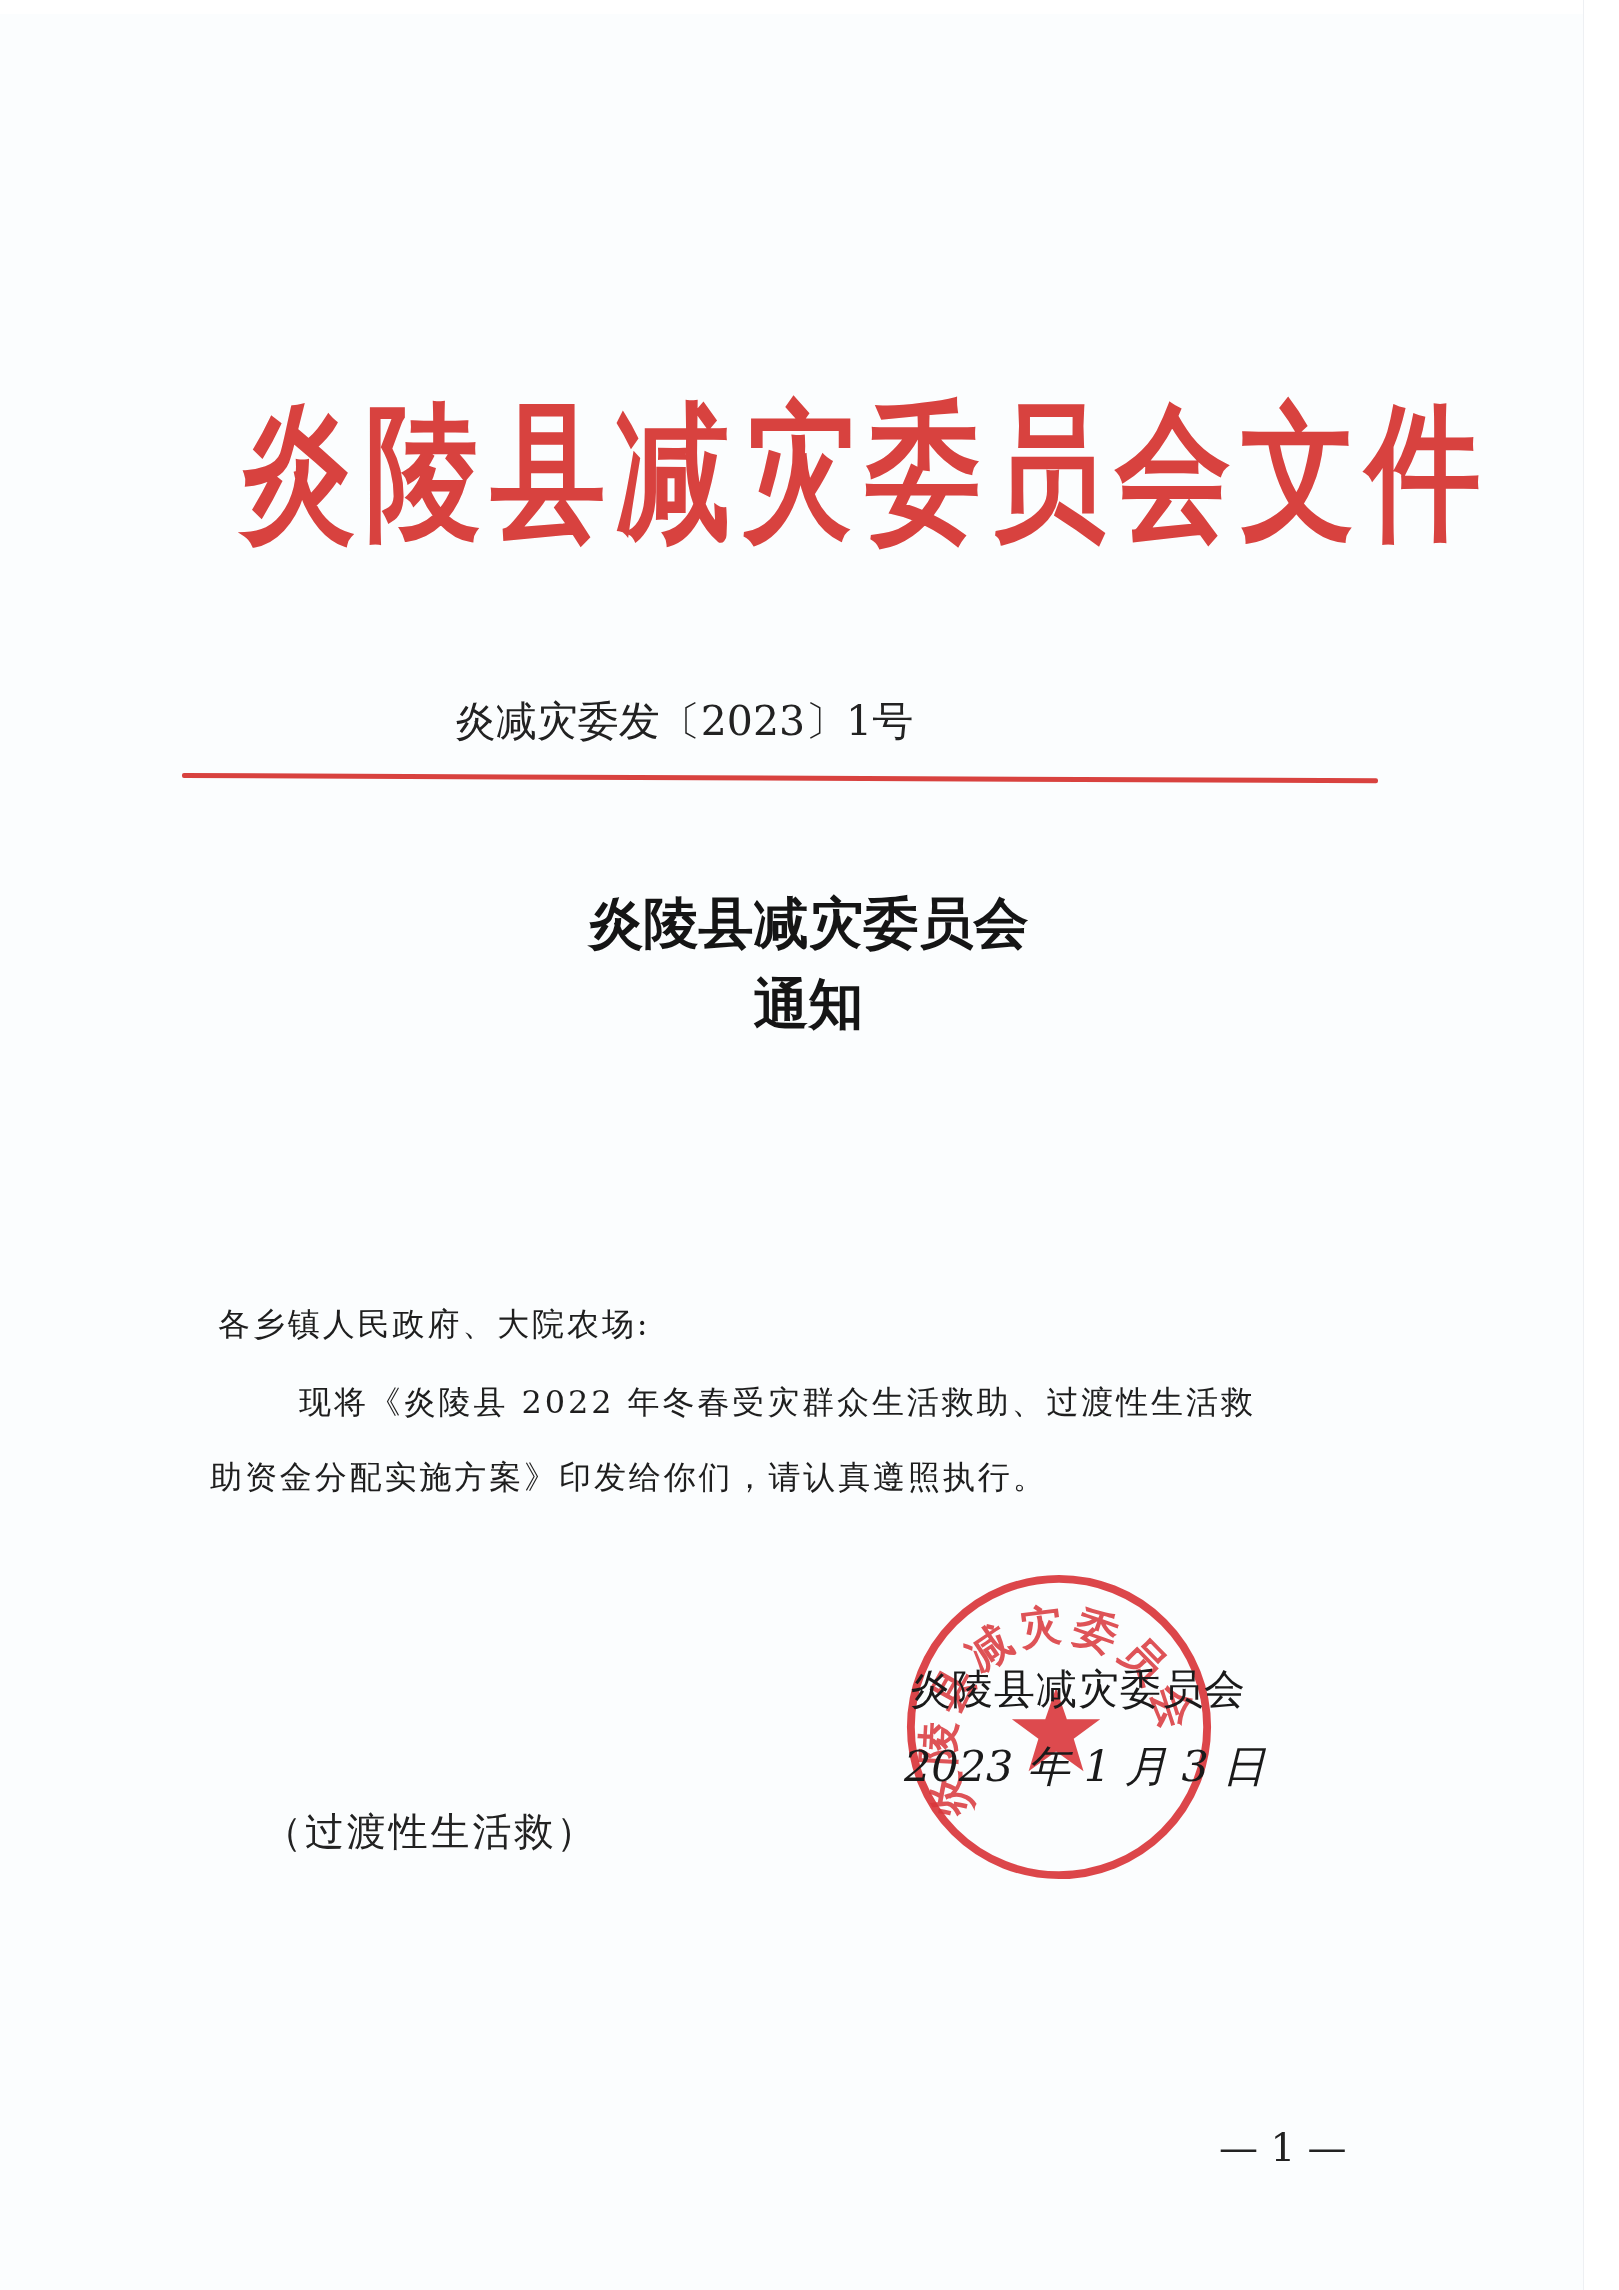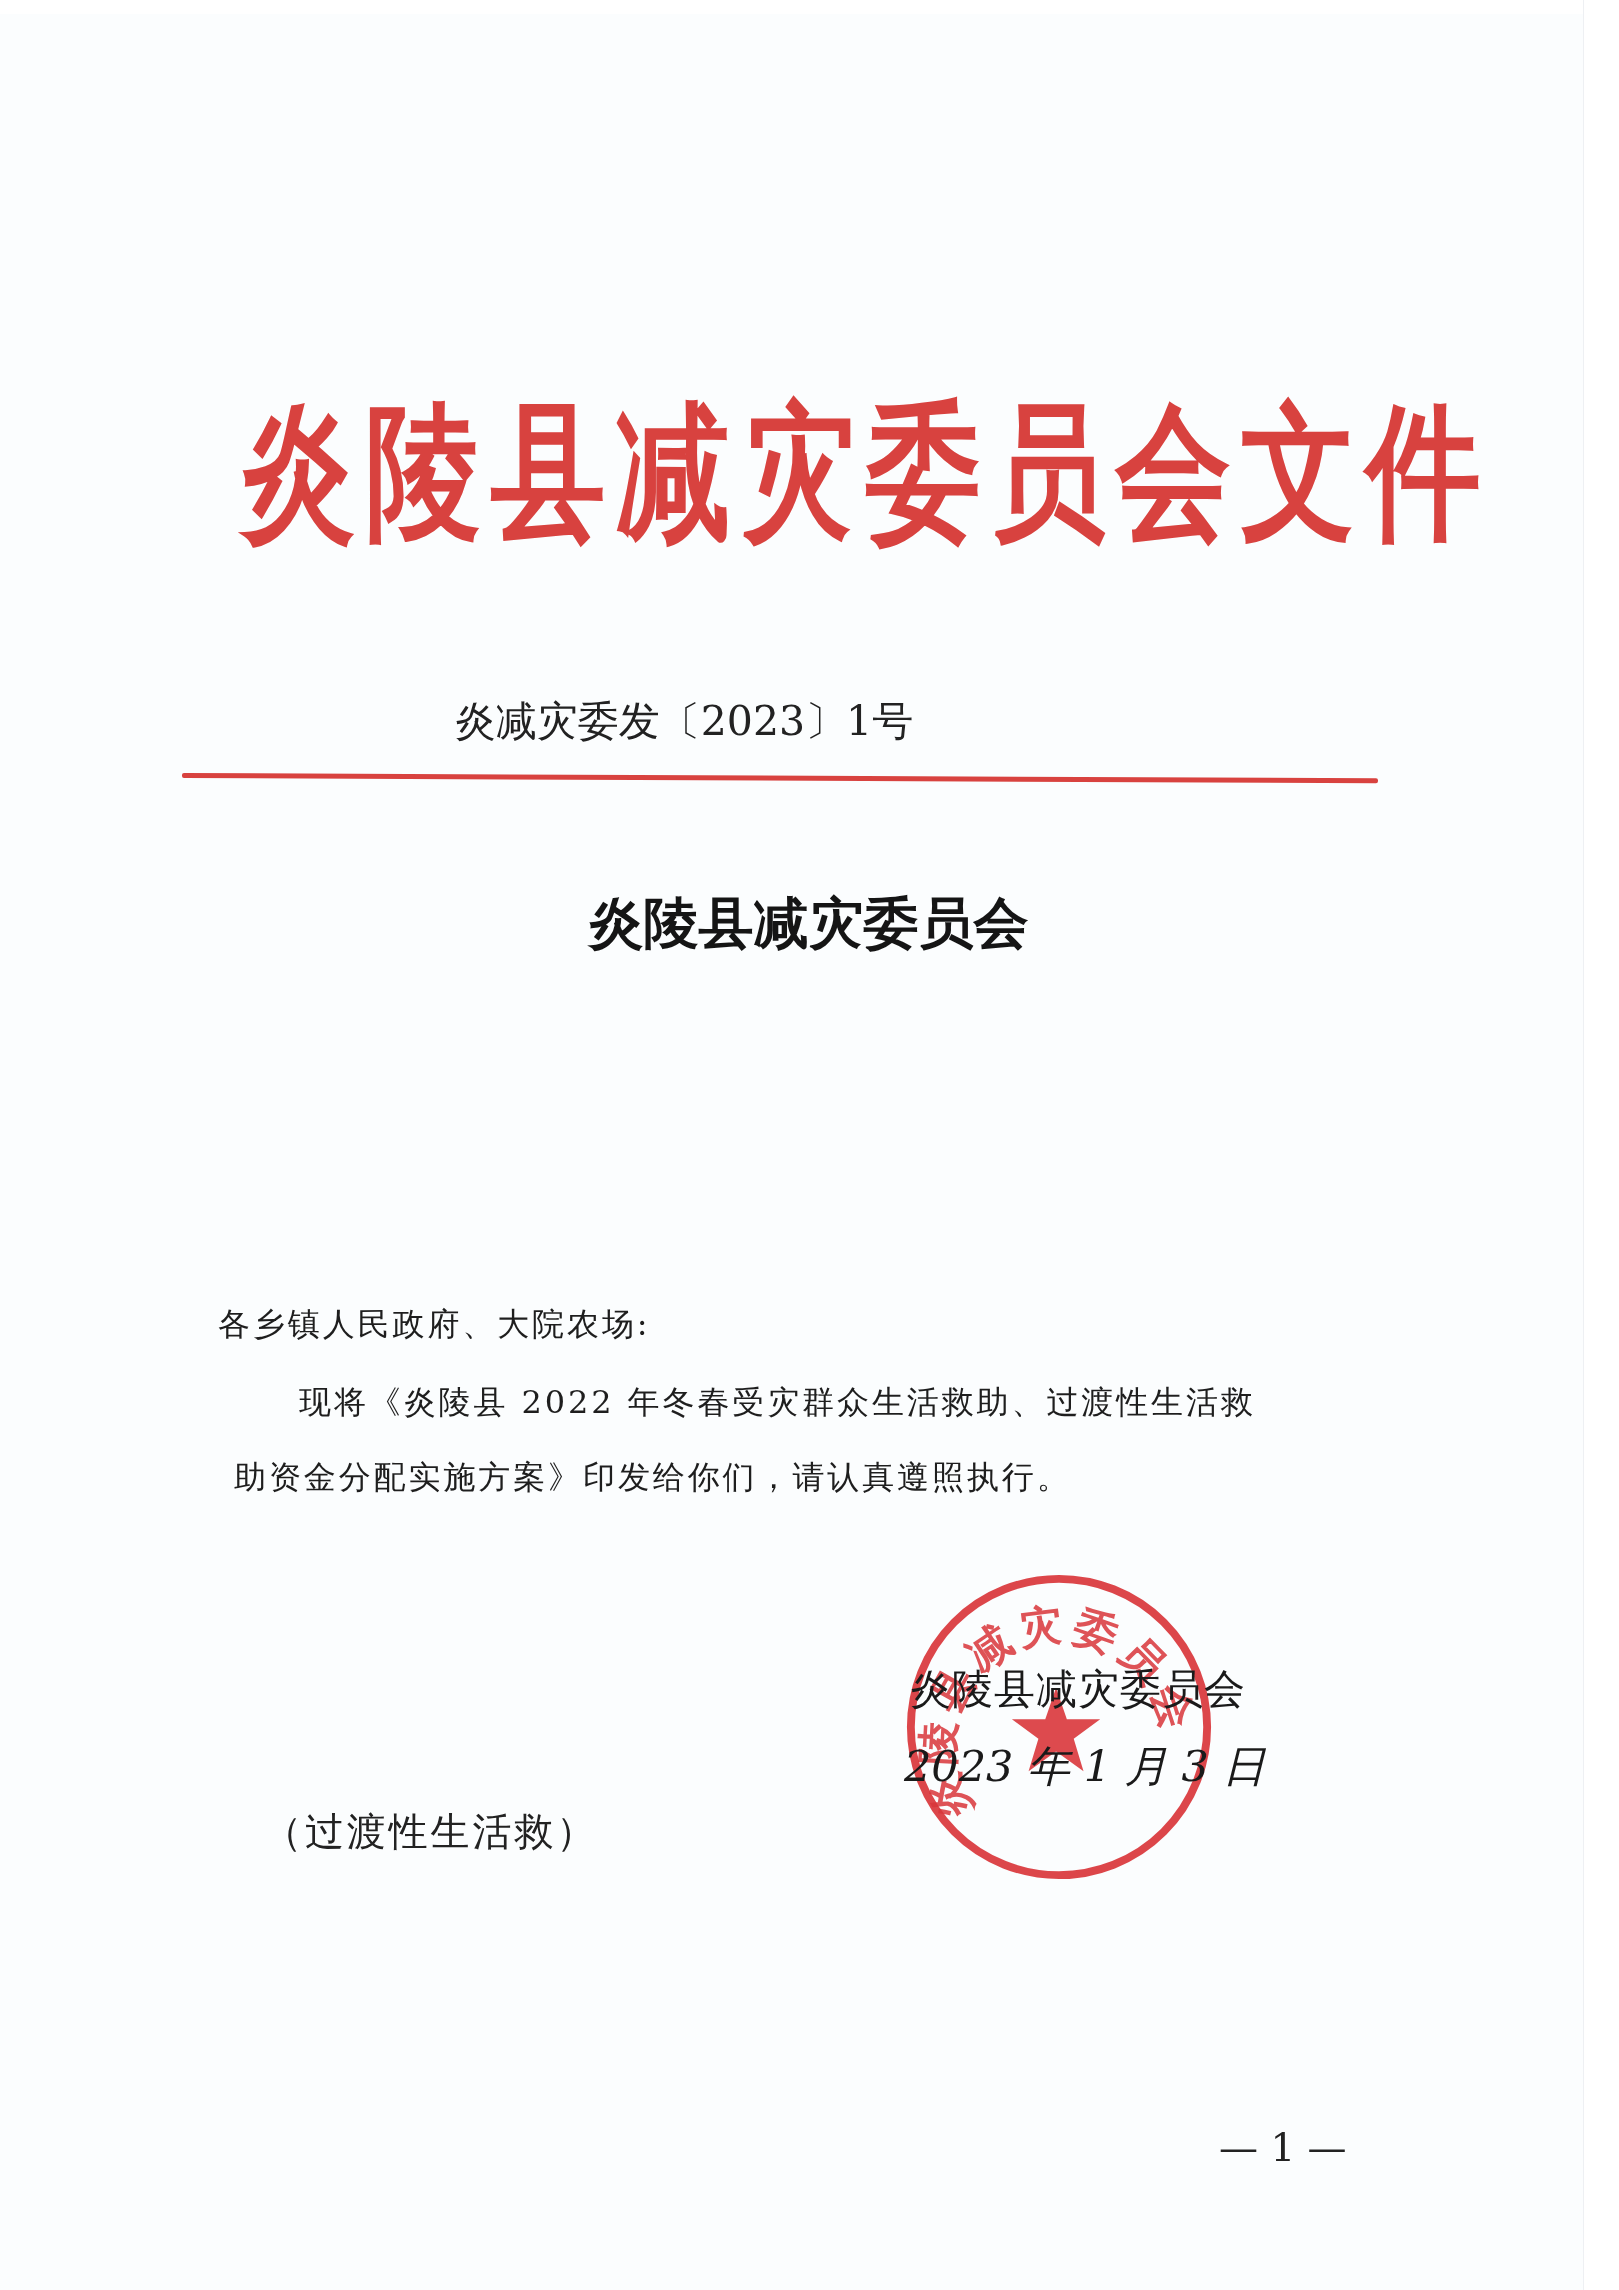--- a/index.html
+++ b/index.html
@@ -41,21 +41,21 @@
   }
   .doc-title div { white-space: nowrap; }
   .doc-title .t-line { display: block; }
 
   .body-text {
     font-size: 32px; line-height: 76px; color: #1e1e1e;
     font-family: "DejaVu Serif", serif; letter-spacing: 2.9px;
   }
   .salutation { left: 218px; top: 1286px; }
   .para-line1 { left: 299px; top: 1364px; }
-  .para-line2 { left: 234px; top: 1439px; }
+  .para-line2 { left: 210px; top: 1439px; }
 
   .seal {
     left: 904px; top: 1572px; width: 310px; height: 310px;
   }
   .signature {
     left: 910px; top: 1660px; font-size: 41px; line-height: 59px; color: #1a1a1a;
     font-family: "DejaVu Serif", serif; letter-spacing: 1px;
   }
   .sign-date {
     left: 904px; top: 1737px; font-size: 43px; line-height: 59px; color: #1a1a1a;
@@ -89,20 +89,21 @@
   <span>文</span>
   <span>件</span>
 </div>
 
 <div class="abs doc-number">炎减灾委发〔2023〕1号</div>
 
 <div class="abs red-rule"></div>
 
 <div class="abs doc-title">
   <div class="t-line">炎陵县减灾委员会</div>
+  <div class="t-line">通知</div>
 </div>
 
 <div class="abs body-text salutation">各乡镇人民政府、大院农场:</div>
 <div class="abs body-text para-line1">现将《炎陵县 2022 年冬春受灾群众生活救助、过渡性生活救</div>
 <div class="abs body-text para-line2">助资金分配实施方案》印发给你们，请认真遵照执行。</div>
 
 <div class="abs seal">
   <svg width="310" height="310" viewBox="0 0 316 316">
     <defs>
       <path id="sealArc" d="M 78 250 A 108 108 0 1 1 238 250" fill="none"></path>

